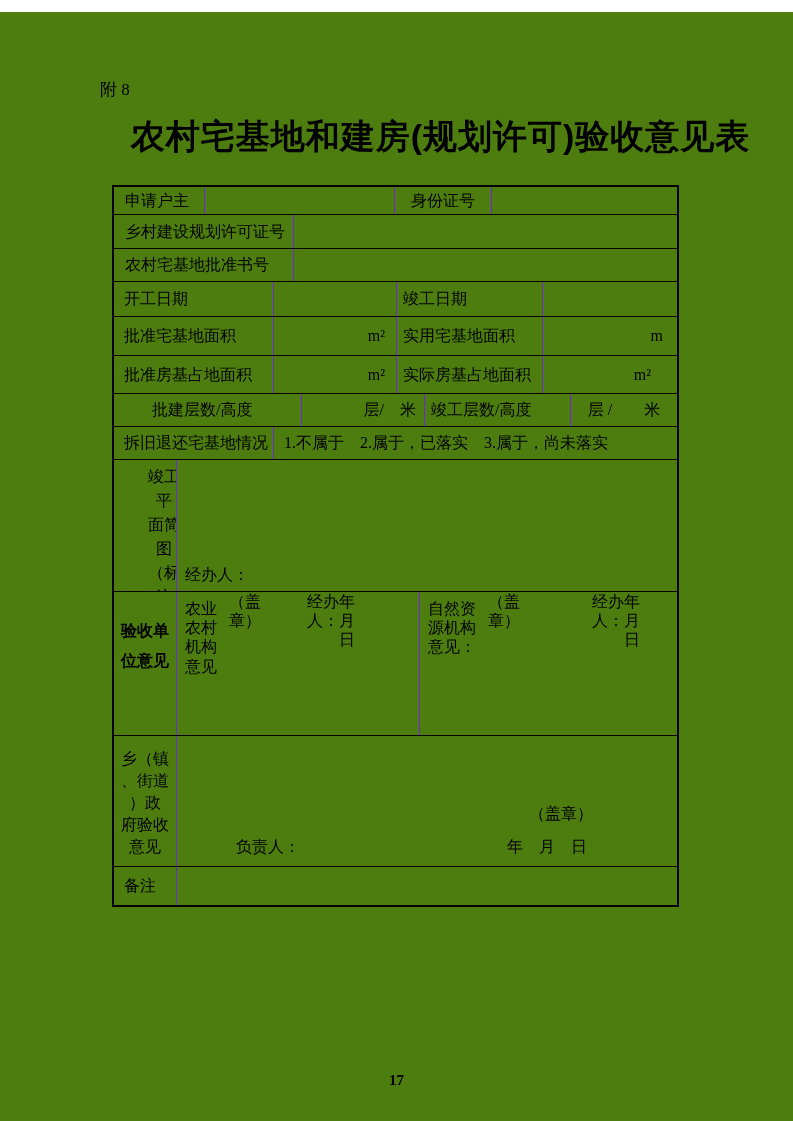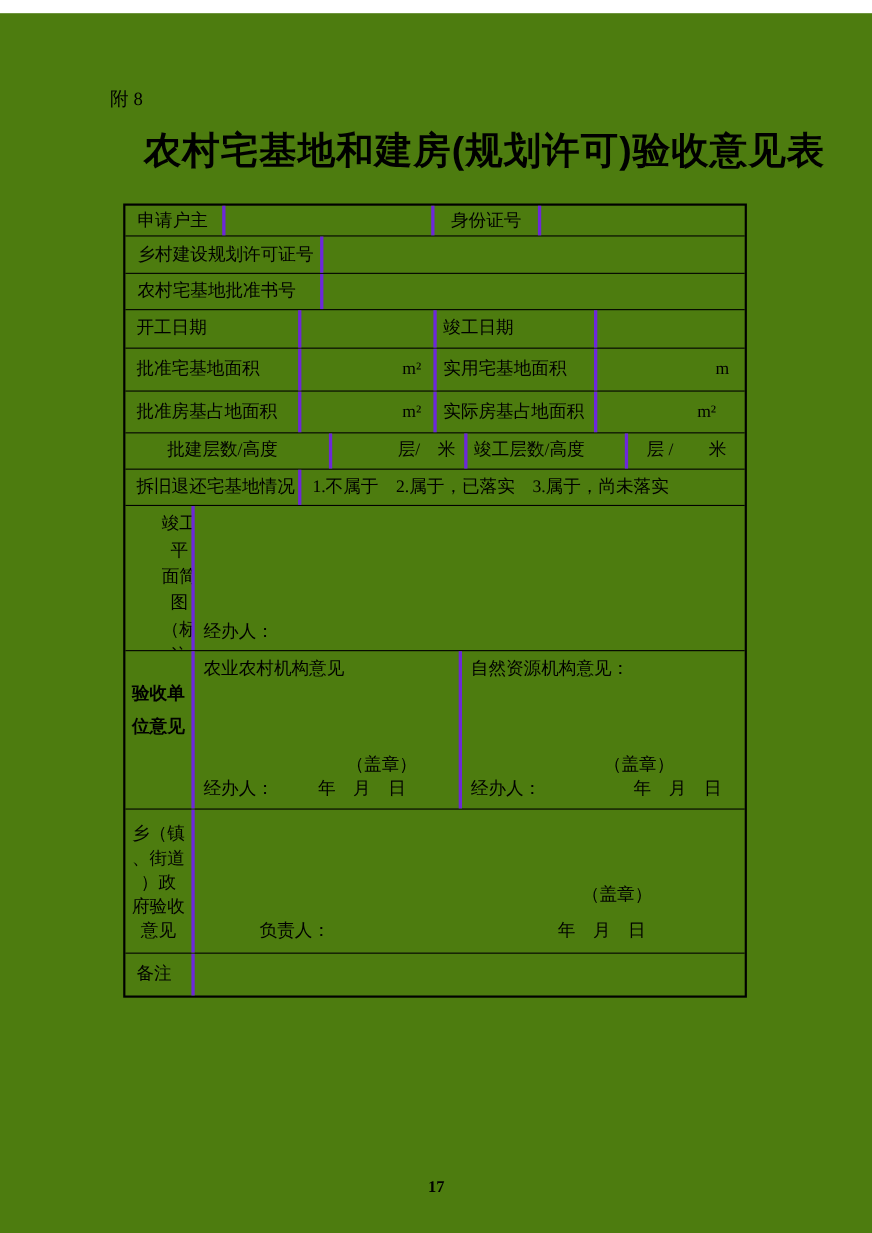--- a/index.html
+++ b/index.html
@@ -17,21 +17,21 @@
     padding-left:44px;
   }
   .tbl {
     position:absolute; left:112px; top:173px; width:567px;
     border:2px solid #000; box-sizing:border-box;
     font-size:16px; line-height:1.2;
   }
   .row { display:flex; border-bottom:1px solid #000; box-sizing:border-box; }
   .tbl > .row:last-child { border-bottom:none; }
   .cell {
-    border-right:3px solid #6d28d9; box-sizing:border-box;
+    border-right:1px solid #6d28d9; box-sizing:border-box;
     display:flex; align-items:center; overflow:hidden;
   }
   .cell:last-child { border-right:none; }
   .grow { flex:1 1 auto; }
   
   .r1{height:28px;} .r2{height:34px;} .r3{height:33px;} .r4{height:35px;}
   .r5{height:39px;} .r6{height:38px;} .r7{height:33px;padding-left:28px;} .r8{height:33px;}
   .r9{height:132px;} .r10{height:144px;} .r11{height:131px;} .r12{height:38px;}
   
   .w91{width:91px;flex:none;} .w190{width:190px;flex:none;} .w97{width:97px;flex:none;}
@@ -46,21 +46,21 @@
   .vlabel {
     white-space:pre-line; text-align:center; justify-content:center;
     line-height:24px;
   }
   .sketch-label { align-items:flex-start; padding-top:5px;padding-left:38px; }
   .units-label { align-items:flex-start; padding-top:24px; line-height:30px;font-weight:bold; }
   .gov-label { align-items:flex-start; padding-top:12px; line-height:22px; }
   .rel { position:relative; }
   .sketch-operator { position:absolute; left:8px; bottom:7px; }
   
-  .opcol { flex-direction:column; align-items:stretch; display:flex; }
+  .opcol { flex-direction:row; align-items:stretch; display:flex; }
   .ophead { padding:7px 4px 0 8px; }
   .spacer { flex:1 1 auto; }
   .sealline { text-align:right; margin-bottom:3px; }
   .seal-l { padding-right:38px; }
   .seal-r { padding-right:64px; }
   .opbottom { display:flex; justify-content:space-between; padding-bottom:8px; padding-left:8px; }
   .date-l { padding-right:48px; }
   .date-r { padding-right:21px; }
   
   .gov-seal { position:absolute; left:352px; top:68px; }

